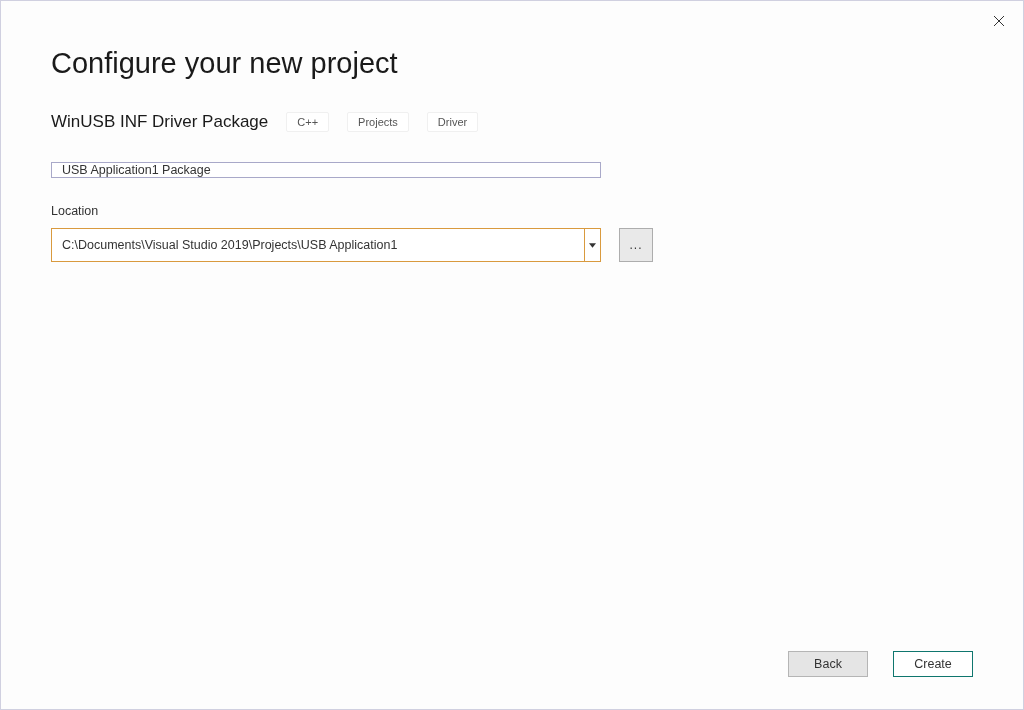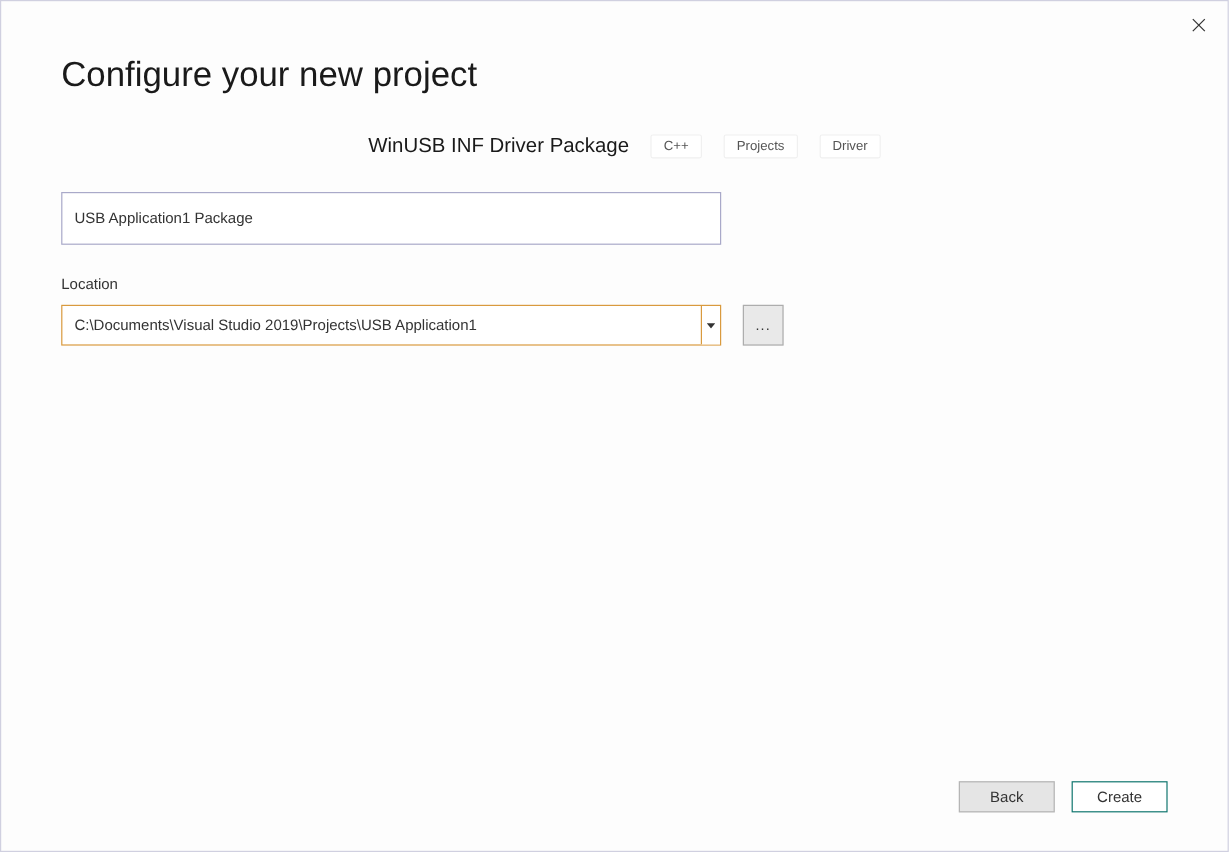--- a/index.html
+++ b/index.html
@@ -42,21 +42,20 @@
       font-size: 29px;
       font-weight: 400;
       color: #1a1a1a;
       margin-bottom: 32px;
     }
     .template-row {
       display: flex;
       align-items: center;
       gap: 18px;
       margin-bottom: 28px;
-      justify-content: center;
     }
     .template-name {
       font-size: 17px;
       font-weight: 400;
       color: #1a1a1a;
     }
     .tag {
       background: #ffffff;
       border: 1px solid #f0f0f0;
       padding: 3px 10px;
@@ -68,21 +67,21 @@
       font-size: 12.5px;
       color: #333;
       margin-bottom: 10px;
       display: block;
     }
     .field-group {
       margin-bottom: 26px;
     }
     .text-input {
       width: 550px;
-      height: 44px;
+      height: 16px;
       border: 1px solid #a9a9c9;
       background: #ffffff;
       padding: 0 10px;
       font-size: 12.5px;
       color: #333;
       font-family: inherit;
       outline: none;
     }
     .location-row {
       display: flex;
@@ -130,21 +129,21 @@
       cursor: pointer;
       font-size: 12px;
       color: #333;
       letter-spacing: 1px;
     }
     .footer {
       position: absolute;
       bottom: 32px;
       right: 50px;
       display: flex;
-      gap: 14px;
+      gap: 25px;
     }
     .footer-btn {
       width: 80px;
       height: 26px;
       font-size: 12.5px;
       font-family: inherit;
       cursor: pointer;
       display: flex;
       align-items: center;
       justify-content: center;

